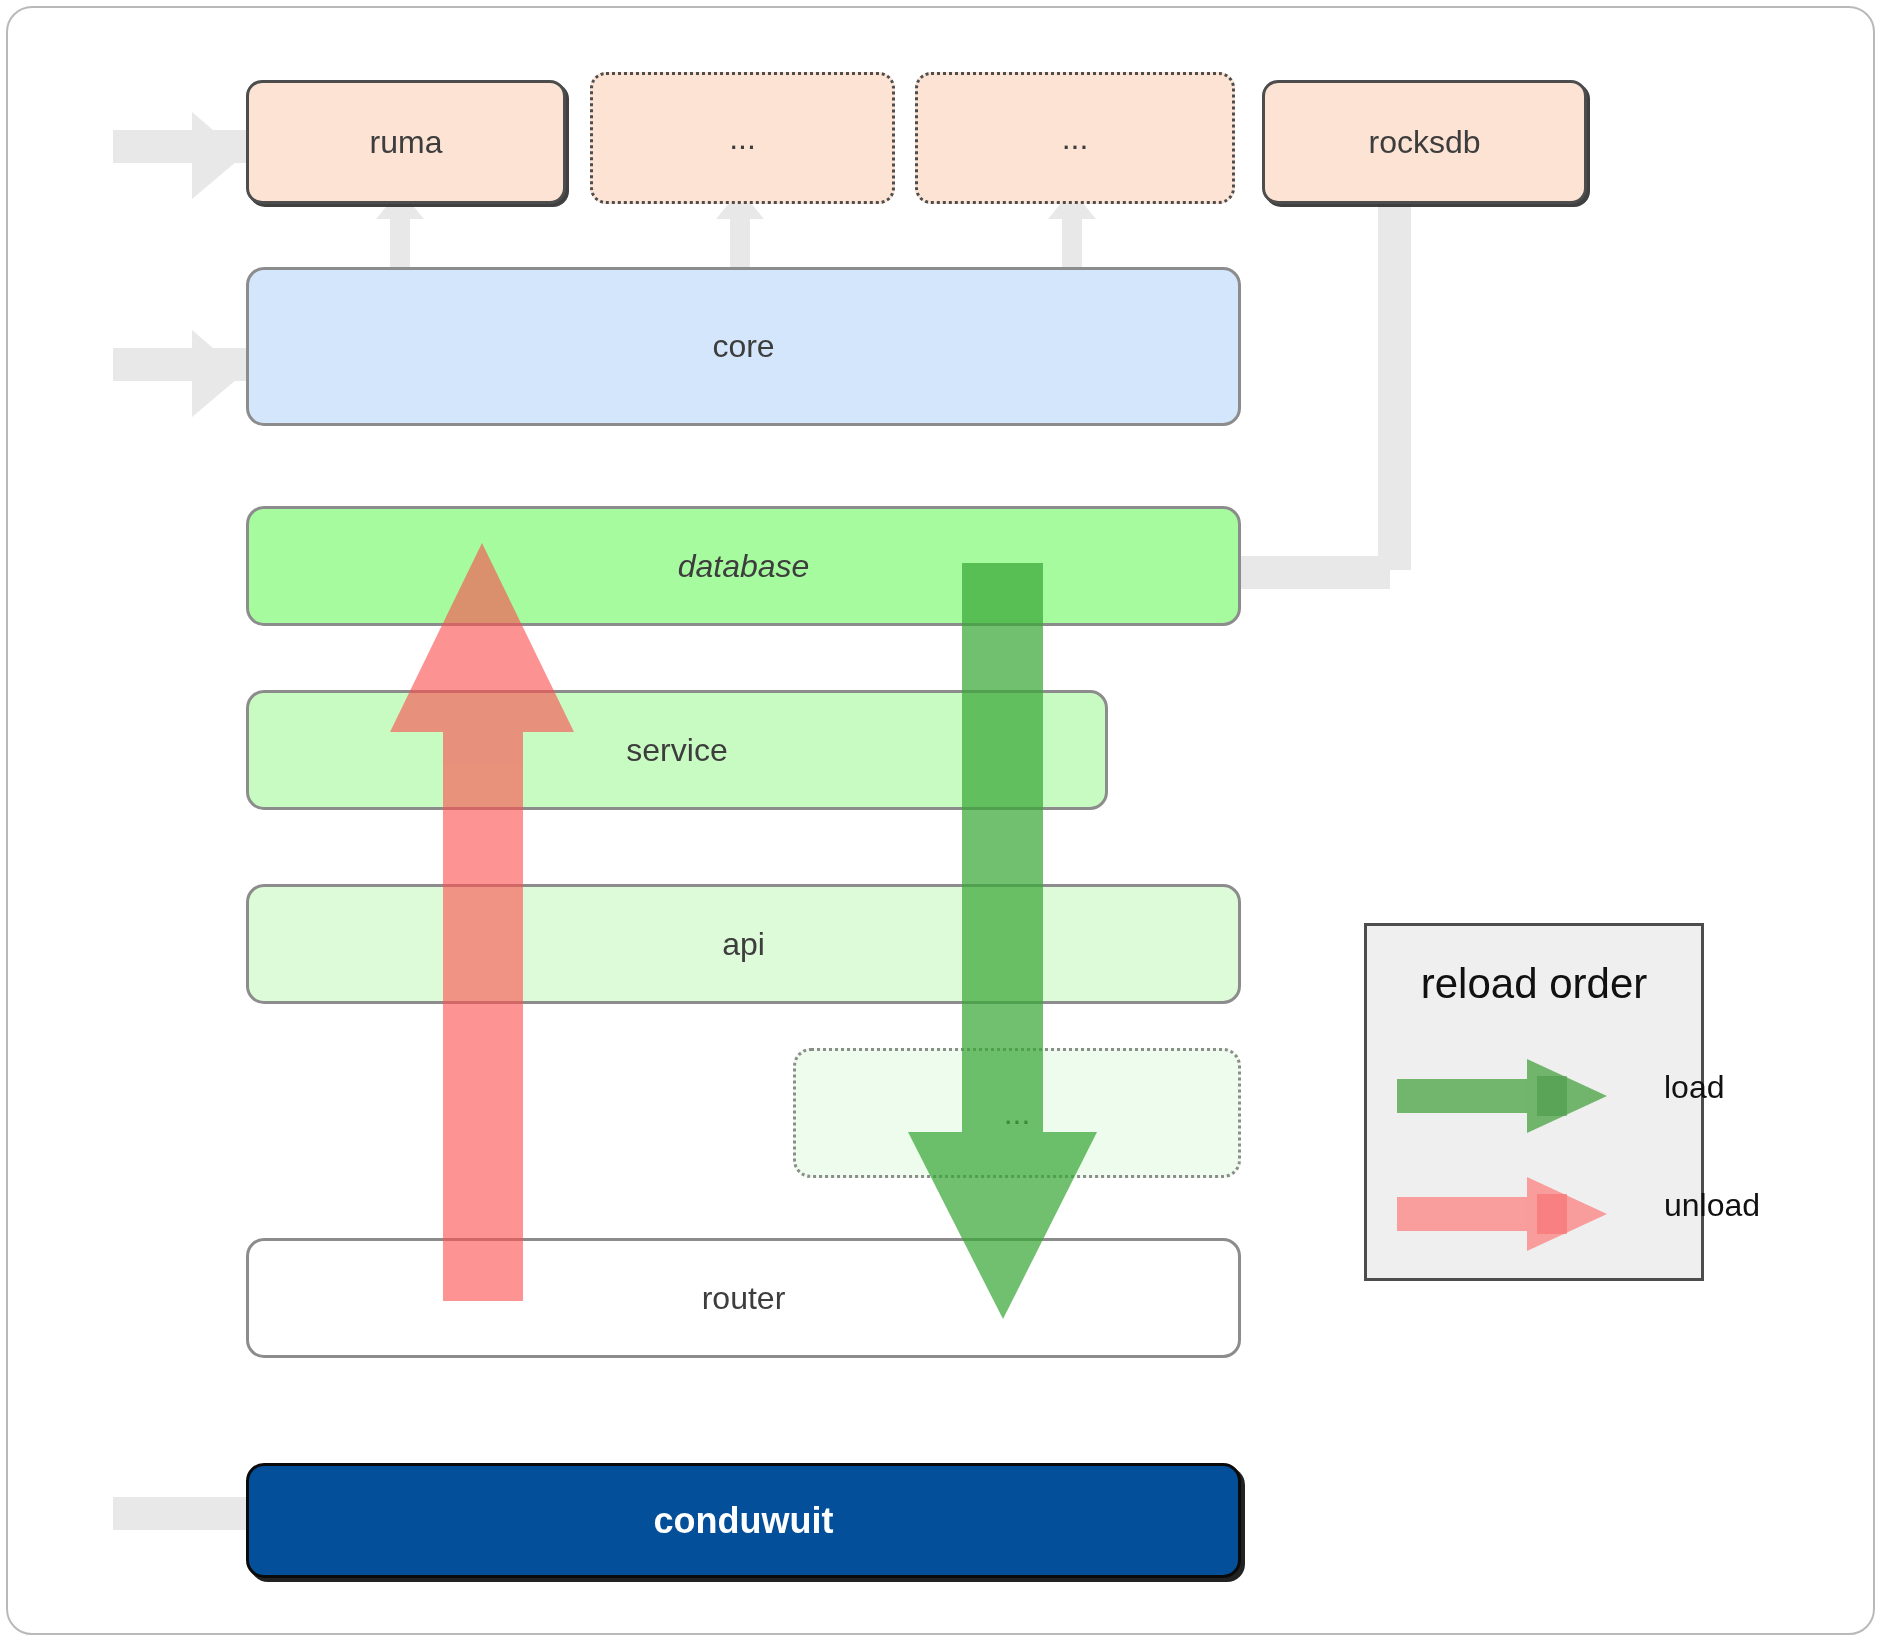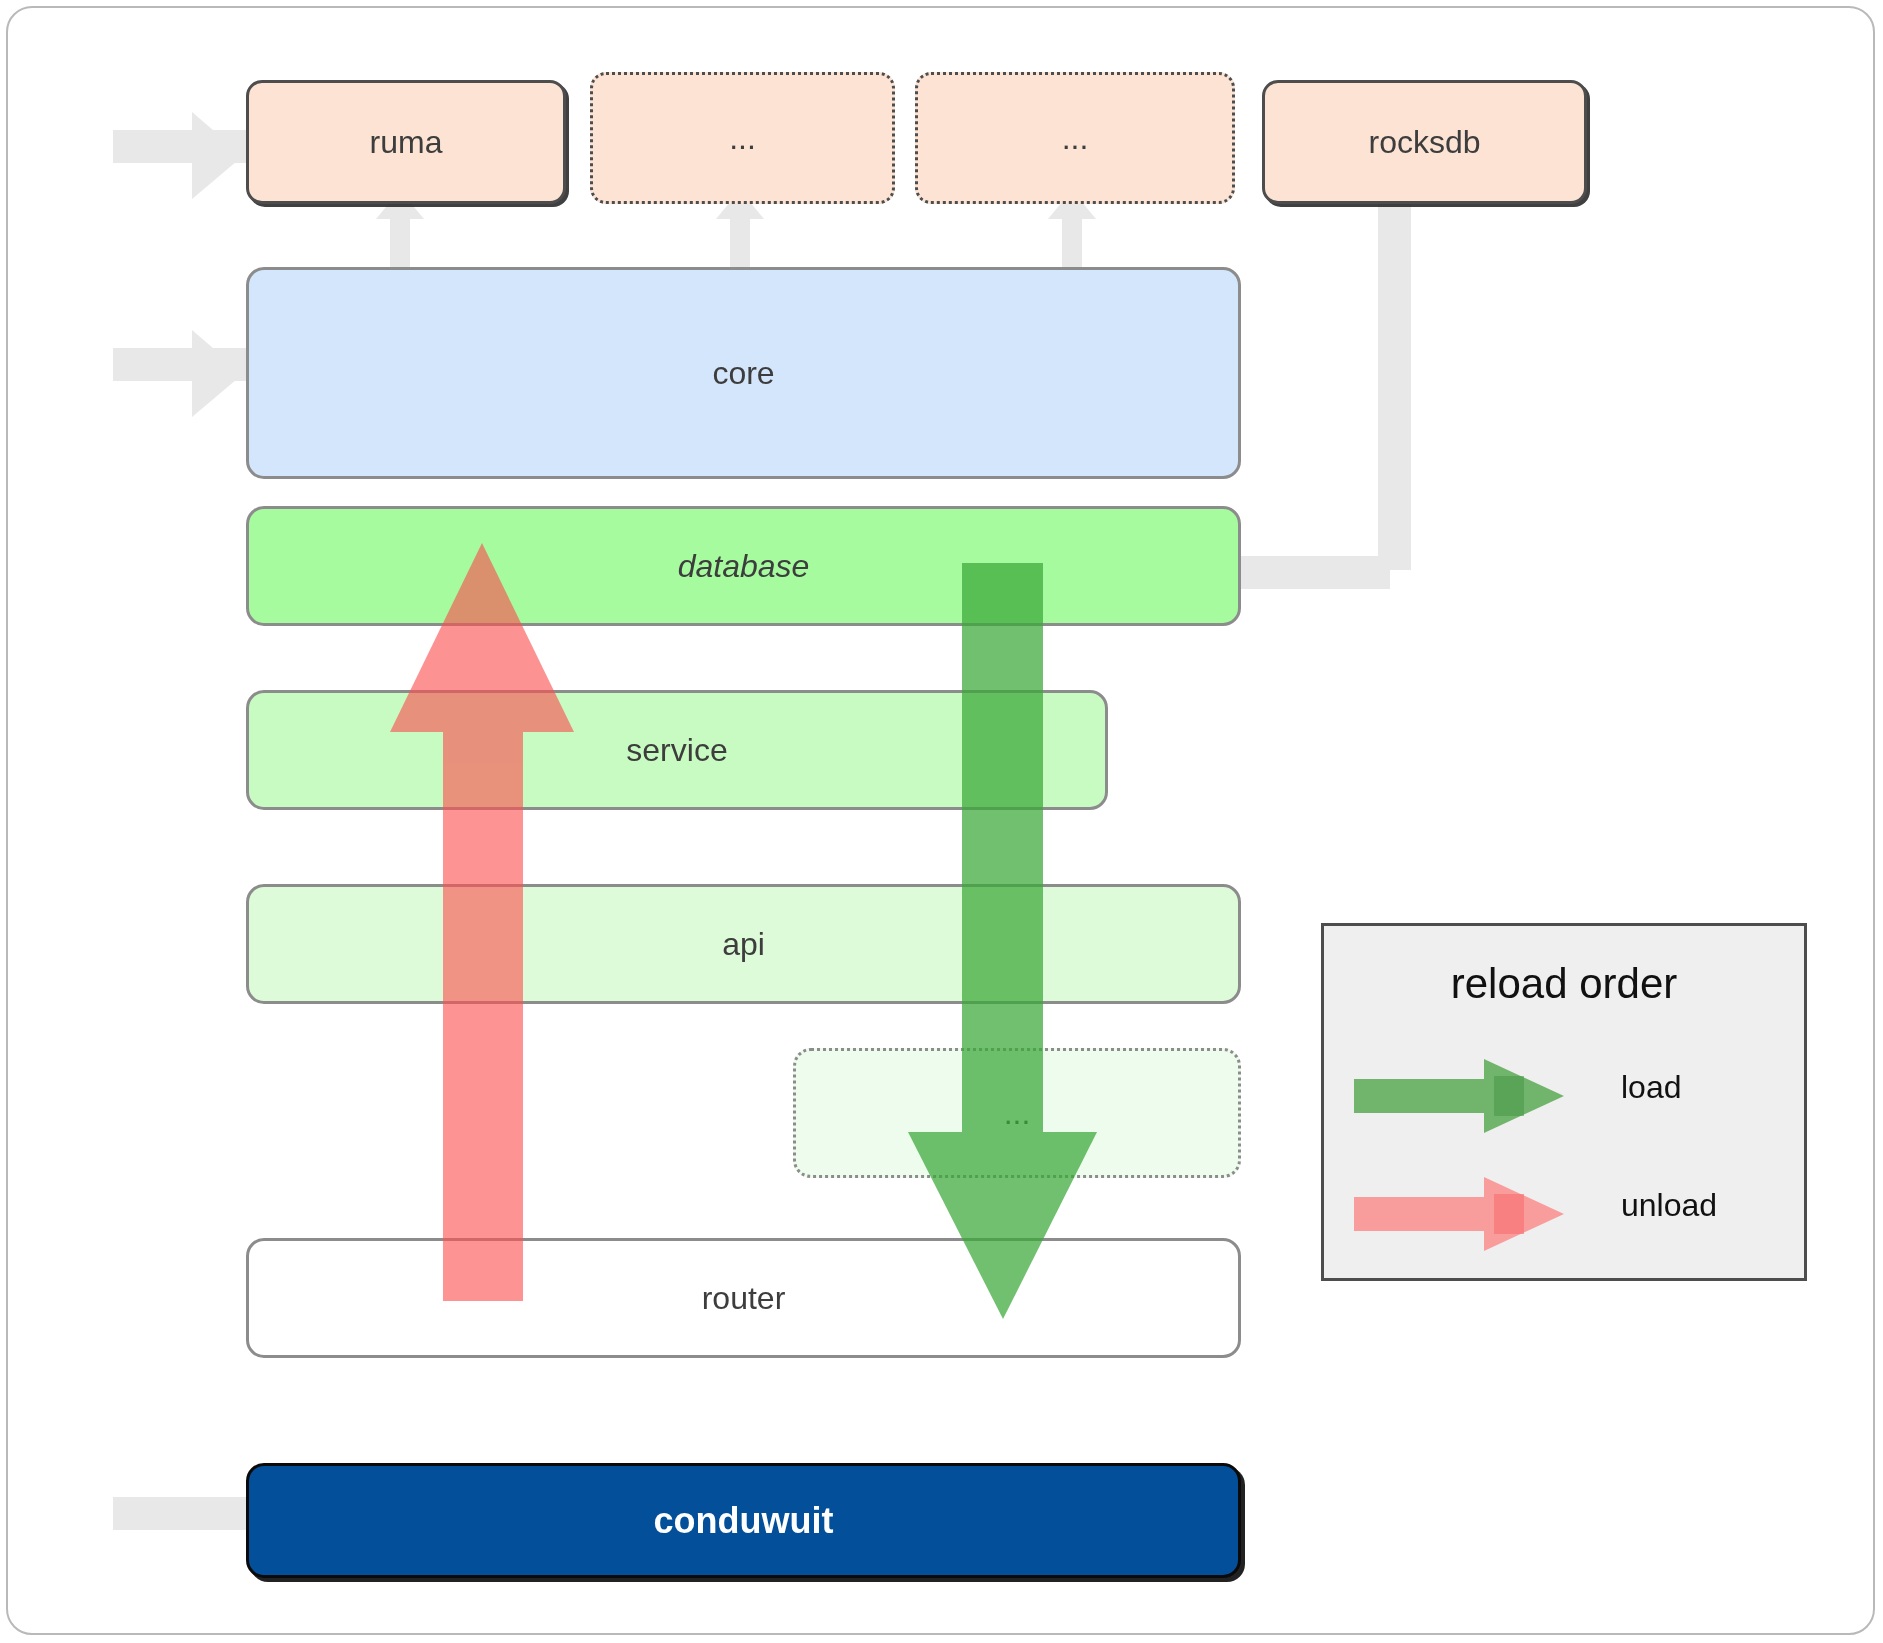--- a/index.html
+++ b/index.html
@@ -140,21 +140,21 @@
   <div class="node dep dotted z-mid" style="left:590px; top:72px; width:305px; height:132px;">
     <span>...</span>
   </div>
   <div class="node dep dotted z-mid" style="left:915px; top:72px; width:320px; height:132px;">
     <span>...</span>
   </div>
   <div class="node dep z-mid" style="left:1262px; top:80px; width:325px; height:124px;">
     <span>rocksdb</span>
   </div>
 
-  <div class="node layer l-core z-mid" style="left:246px; top:267px; width:995px; height:212px;">
+  <div class="node layer l-core z-mid" style="left:246px; top:267px; width:995px; height:159px;">
     <span>core</span>
   </div>
 
   <div class="node layer l-database z-mid" style="left:246px; top:506px; width:995px; height:120px;">
     <span>database</span>
   </div>
 
   <div class="node layer l-service z-mid" style="left:246px; top:690px; width:862px; height:120px;">
     <span>service</span>
   </div>
@@ -182,21 +182,21 @@
       <rect x="443" y="640" width="80" height="661" fill="#fb5050"></rect>
       <polygon points="482,543 390,732 574,732" fill="#fb5050"></polygon>
     </g>
 
     <g opacity="0.72">
       <rect x="962" y="563" width="81" height="660" fill="#3aa838"></rect>
       <polygon points="1003,1319 908,1132 1097,1132" fill="#3aa838"></polygon>
     </g>
   </svg>
 
-  <div class="legend z-top" style="left:1321px; top:923px; width:486px; height:358px;">
+  <div class="legend z-top" style="left:1364px; top:923px; width:340px; height:358px;">
     <div class="legend-title">reload order</div>
 
     <svg style="position:absolute; left:30px; top:120px; width:255px; height:100px;" viewBox="0 0 255 100">
       <g opacity="0.85">
         <rect x="0" y="33" width="150" height="34" fill="#5cab57"></rect>
         <polygon points="210,50 130,13 130,87" fill="#5cab57"></polygon>
         <rect x="140" y="30" width="30" height="40" fill="#2f8b2c" opacity="0.6"></rect>
       </g>
     </svg>
     <div class="legend-label" style="left:297px; top:143px;">load</div>

